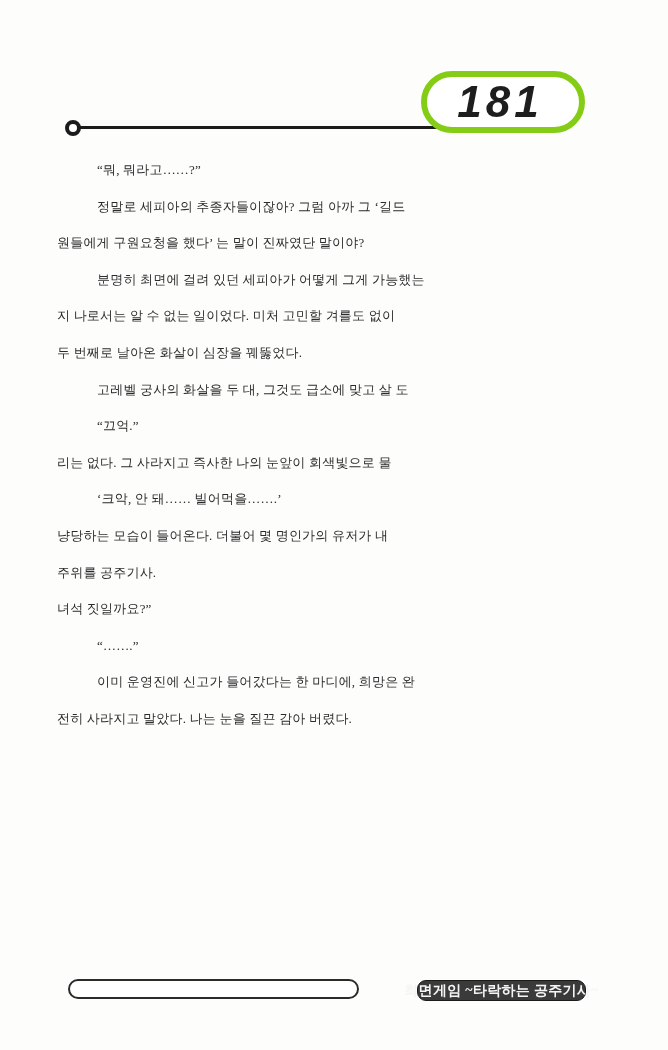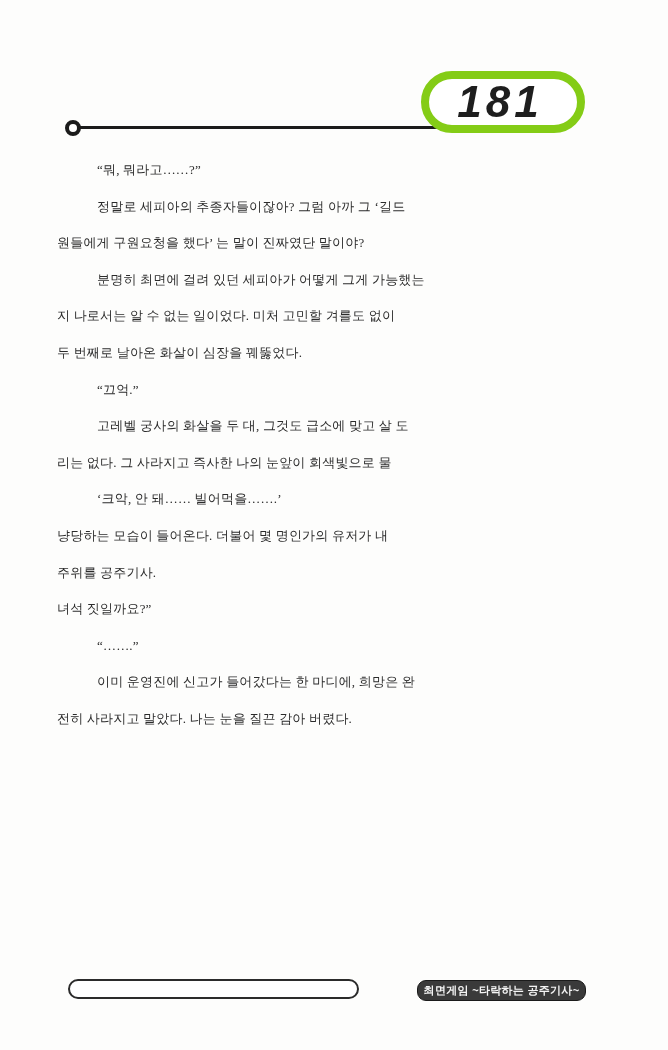--- a/index.html
+++ b/index.html
@@ -39,21 +39,21 @@
     background: #1b1b1b;
     z-index: 1;
   }
   .page-badge {
     position: absolute;
     left: 421px;
     top: 71px;
     width: 164px;
     height: 62px;
     box-sizing: border-box;
-    border: 8px solid #84cc16;
+    border: 6px solid #84cc16;
     border-radius: 31px;
     background: #ffffff;
     display: flex;
     align-items: center;
     justify-content: center;
     z-index: 3;
   }
   .page-badge .num {
     font-family: "Liberation Sans", sans-serif;
     font-style: italic;
@@ -101,22 +101,22 @@
     width: 167px;
     height: 19px;
     background: #3a3a3a;
     border: 1px solid #1b1b1b;
     border-radius: 9px;
     display: flex;
     align-items: center;
     justify-content: center;
   }
   .footer-badge .title {
-    font-family: Liberation Sans, sans-serif;
-    font-size: 11px;
+    font-family: Liberation Serif, serif;
+    font-size: 14px;
     font-weight: 600;
     color: #f5f5f5;
     letter-spacing: 0.3px;
     white-space: nowrap;
   }
 </style>
 </head>
 <body>
 
 <div class="page">
@@ -127,22 +127,22 @@
     <span class="num">181</span>
   </div>
 
   <div class="body-text">
       <div class="line indent">“뭐, 뭐라고……?”</div>
       <div class="line indent">정말로 세피아의 추종자들이잖아? 그럼 아까 그 ‘길드</div>
       <div class="line">원들에게 구원요청을 했다’ 는 말이 진짜였단 말이야?</div>
       <div class="line indent">분명히 최면에 걸려 있던 세피아가 어떻게 그게 가능했는</div>
       <div class="line">지 나로서는 알 수 없는 일이었다. 미처 고민할 겨를도 없이</div>
       <div class="line">두 번째로 날아온 화살이 심장을 꿰뚫었다.</div>
+      <div class="line indent">고레벨 궁사의 화살을 두 대, 그것도 급소에 맞고 살 도</div>
       <div class="line indent">“끄억.”</div>
-      <div class="line indent">고레벨 궁사의 화살을 두 대, 그것도 급소에 맞고 살 도</div>
       <div class="line">리는 없다. 그 사라지고 즉사한 나의 눈앞이 회색빛으로 물</div>
       <div class="line indent">‘크악, 안 돼…… 빌어먹을…….’</div>
       <div class="line">냥당하는 모습이 들어온다. 더불어 몇 명인가의 유저가 내</div>
       <div class="line">주위를 공주기사.</div>
       <div class="line">녀석 짓일까요?”</div>
       <div class="line indent">“…….”</div>
       <div class="line indent">이미 운영진에 신고가 들어갔다는 한 마디에, 희망은 완</div>
       <div class="line">전히 사라지고 말았다. 나는 눈을 질끈 감아 버렸다.</div>
     </div>
 

